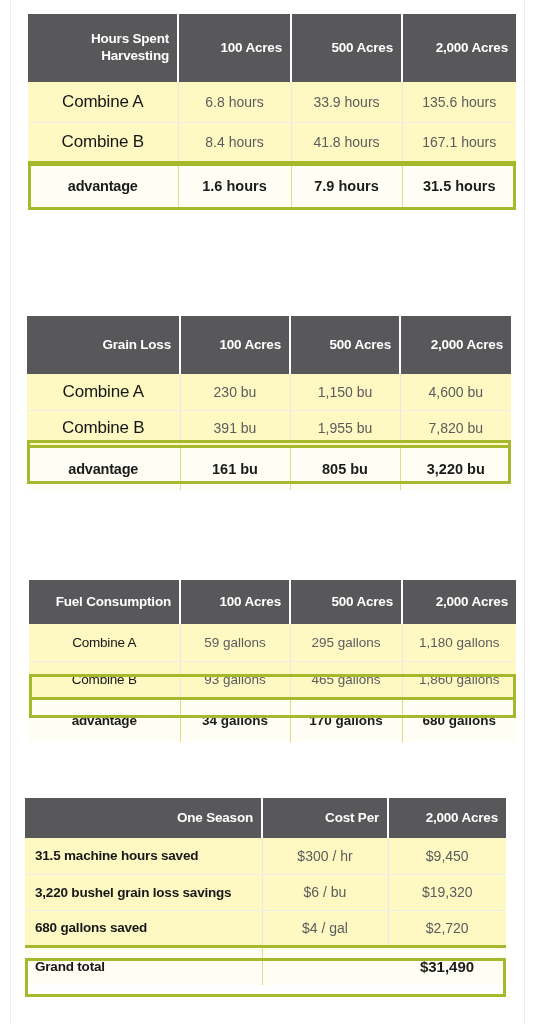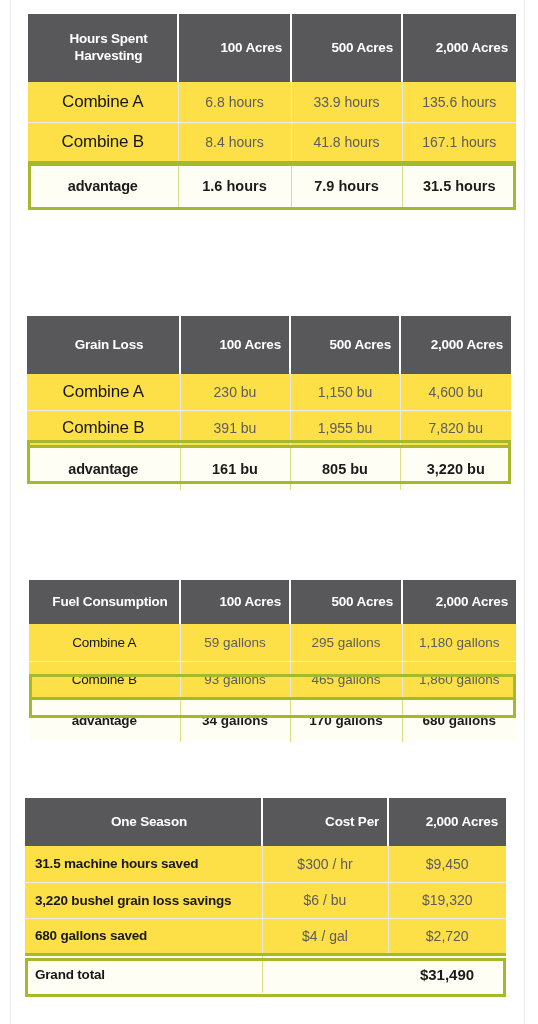--- a/index.html
+++ b/index.html
@@ -53,32 +53,32 @@
     color: #ffffff;
     font-size: 13.5px;
     font-weight: bold;
     letter-spacing: -0.2px;
     text-align: right;
     border-right: 2px solid #ffffff;
     line-height: 1.25;
   }
   .tbl thead th:last-child { border-right: none; }
   .tbl thead th.lead {
-    text-align: center;
+    text-align: right;
     padding-left: 20px;
   }
 
   
   .tbl tbody td {
     font-size: 14px;
     color: #5c5c5c;
     text-align: center;
     border-right: 1px solid #e8e8e8;
     border-bottom: 1px solid #ededed;
-    background: #fde047;
+    background: #fef9c3;
   }
   .tbl tbody td:last-child { border-right: none; }
   .tbl tbody td.rowlabel {
     color: #161616;
     font-size: 17px;
     text-align: center;
     letter-spacing: -0.2px;
   }
 
   
@@ -121,21 +121,21 @@
 
   
   #tbl-fuel { left: 29px; top: 580px; width: 487px; }
   #tbl-fuel thead th { height: 44px; }
   #tbl-fuel tbody tr { height: 37px; }
   #tbl-fuel tbody tr.hilite { height: 44px; }
   #tbl-fuel tbody td { font-size: 13.5px; }
 
   
   #tbl-season { left: 25px; top: 798px; width: 481px; }
-  #tbl-season thead th { height: 48px; }
+  #tbl-season thead th { height: 40px; }
   #tbl-season tbody tr { height: 36px; }
   #tbl-season tbody tr.hilite { height: 39px; border-radius: 10px; }
   #tbl-season tbody td.itemlabel {
     text-align: left;
     padding-left: 10px;
     color: #171717;
     font-size: 13.5px;
     font-weight: bold;
     letter-spacing: -0.2px;
   }

